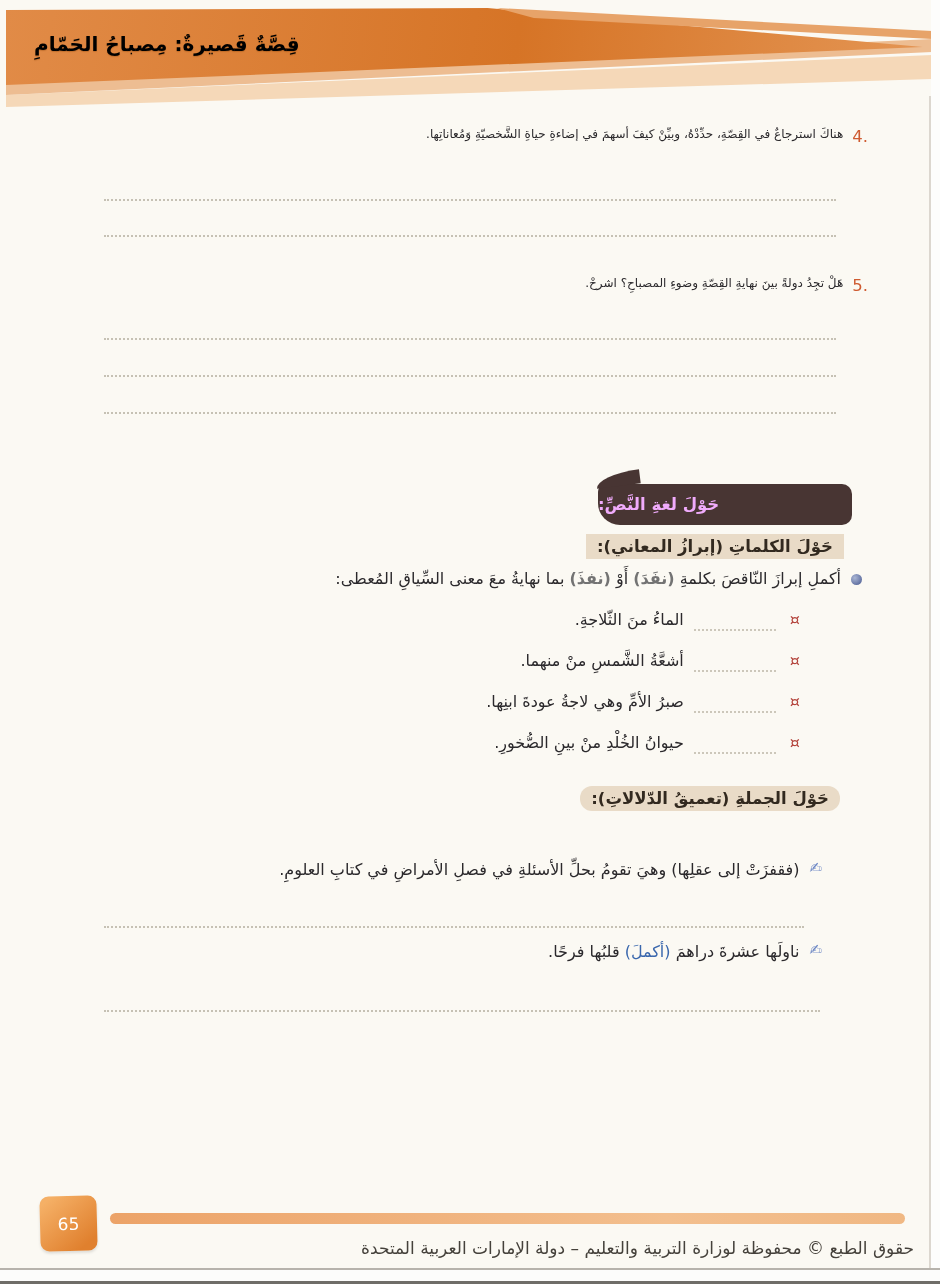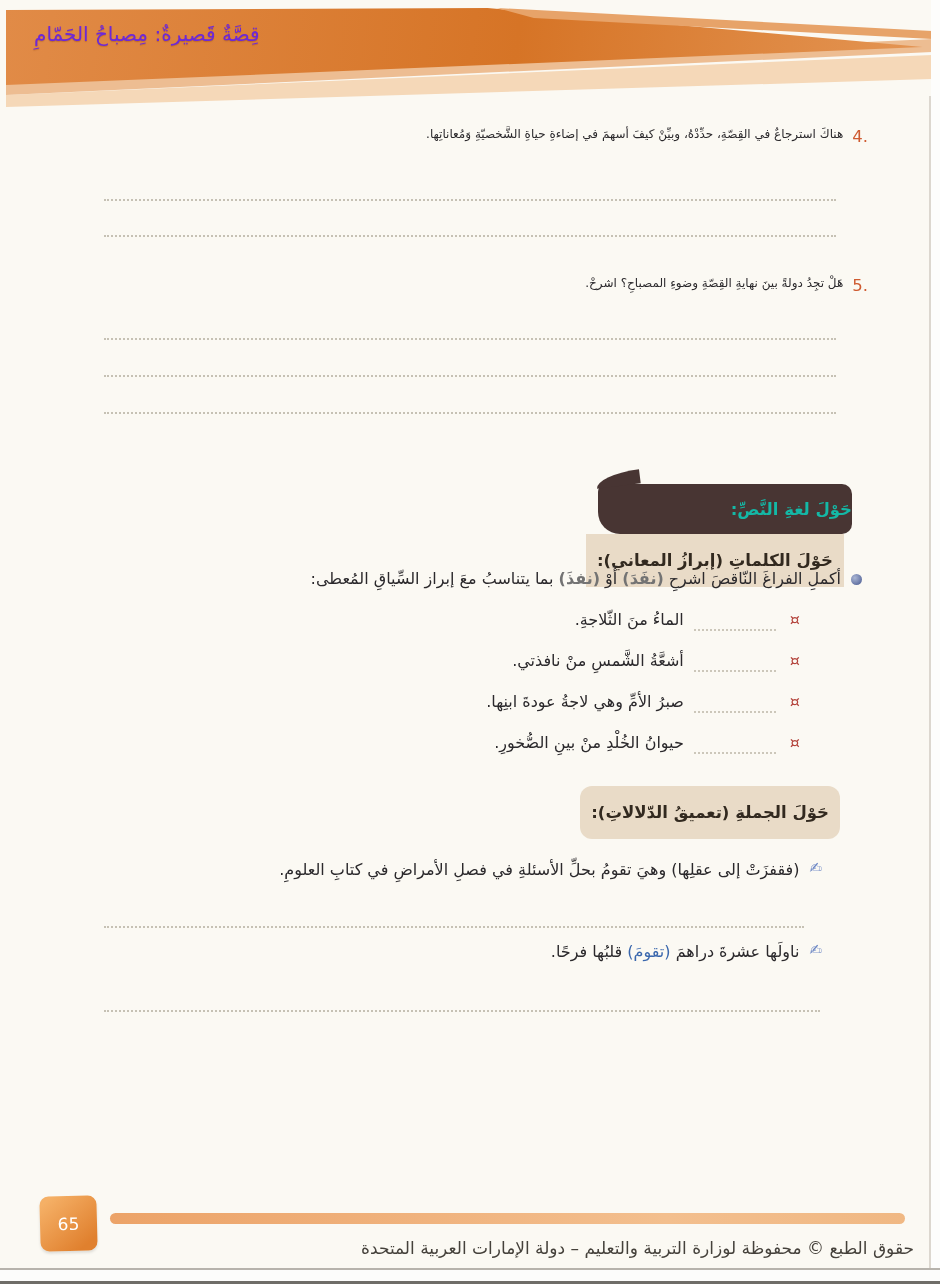--- a/index.html
+++ b/index.html
@@ -10,45 +10,45 @@
   }
   
   .hdr{position:absolute;left:6px;top:7px;width:926px;height:100px;}
   .hdr .shape{position:absolute;left:0;top:0;width:100%;height:100%;}
   .hdr-pale{clip-path:polygon(0% 88%,100% 48%,100% 72%,0% 100%);background:#f5d8b8;}
   .hdr-mid{clip-path:polygon(0% 74%,100% 32%,100% 45%,0% 88%);background:#edbd92;}
   .hdr-orange{clip-path:polygon(0% 3%,52% 1%,99% 40%,0% 78%);
     background:linear-gradient(97deg,#e18b47 0%,#d67426 55%,#e49655 100%);}
   .hdr-sliver{clip-path:polygon(53% 1%,100% 24%,100% 32%,57% 11%);background:#e7a369;}
   .hdr-title{
-    position:absolute;left:28px;top:15px;direction:rtl;
-    color:#6d28d9;font-weight:normal;font-size:20px;text-shadow:0 1px 1px rgba(140,70,10,.35);
+    position:absolute;left:28px;top:25px;direction:rtl;
+    color:#000000;font-weight:bold;font-size:20px;text-shadow:0 1px 1px rgba(140,70,10,.35);
   }
   
   .abs{position:absolute;}
   .row{display:flex;direction:rtl;align-items:flex-start;white-space:nowrap;}
   .qnum{color:#cf5b31;font-size:16.5px;direction:ltr;margin-left:9px;}
   .qtext{font-size:12px;}
   .dots{position:absolute;height:0;border-bottom:2px dotted #c6c1b4;}
   .red{color:#737373;font-weight:bold;}
   .blue{color:#3a67ad;}
   
   .badge{
-    position:absolute;left:598px;top:484px;width:254px;height:50px;
+    position:absolute;left:598px;top:484px;width:254px;height:41px;
     background:#483533;border-radius:8px 10px 10px 22px;
-    display:flex;align-items:center;justify-content:flex-start;
-    color:#14b8a6;font-weight:bold;font-size:16.5px;direction:rtl;
+    display:flex;align-items:center;justify-content:flex-end;
+    color:#f0abfc;font-weight:bold;font-size:16.5px;direction:rtl;
   }
   .badge::before{
     content:'';position:absolute;top:-12px;left:-2px;width:44px;height:14px;
     background:#483533;border-radius:100% 0 0 0;transform:rotate(-7deg);
   }
   .hl-heading{
     position:absolute;background:#e9dbc7;color:#32291f;
-    font-weight:bold;font-size:16.5px;padding:17px 11px;direction:rtl;white-space:nowrap;
+    font-weight:bold;font-size:16.5px;padding:3px 11px;direction:rtl;white-space:nowrap;
   }
   .bullet{
     width:11px;height:11px;border-radius:50%;flex:0 0 auto;margin-top:5px;margin-left:10px;
     background:radial-gradient(circle at 35% 35%, #aab6d4, #5f6fa0 75%);
   }
   .itext{font-size:16px;}
   .fill-row{position:absolute;right:140px;display:flex;direction:rtl;align-items:baseline;white-space:nowrap;}
   .marker{color:#b3423a;font-size:16px;margin-left:14px;}
   .blank{
     display:inline-block;width:82px;height:12px;margin-left:10px;
@@ -105,32 +105,32 @@
   <div class="dots" style="left:104px;top:412px;width:732px;"></div>
 
   <div class="badge">
     <span>حَوْلَ لغةِ النَّصِّ:</span>
   </div>
 
   <div class="hl-heading" style="right:96px;top:534px;">حَوْلَ الكلماتِ (إبرازُ المعاني):</div>
 
   <div class="row abs" style="right:78px;top:569px;">
     <span class="bullet"></span>
-    <span class="itext"><span>أكملِ الفراغَ النّاقصَ اشرحِ </span><span class="red">(نفَدَ)</span><span> أَوْ </span><span class="red">(نفذَ)</span><span> بما يتناسبُ معَ إبراز السِّياقِ المُعطى:</span></span>
+    <span class="itext"><span>أكملِ إبرازَ النّاقصَ بكلمةِ </span><span class="red">(نفَدَ)</span><span> أَوْ </span><span class="red">(نفذَ)</span><span> بما نهايةُ معَ معنى السِّياقِ المُعطى:</span></span>
   </div>
 
   <div class="fill-row" style="top:610px;">
     <span class="marker">¤</span>
     <span class="blank"></span>
     <span class="fill-text">الماءُ منَ الثّلاجةِ.</span>
   </div>
   <div class="fill-row" style="top:651px;">
     <span class="marker">¤</span>
     <span class="blank"></span>
-    <span class="fill-text">أشعَّةُ الشَّمسِ منْ نافذتي.</span>
+    <span class="fill-text">أشعَّةُ الشَّمسِ منْ منهما.</span>
   </div>
   <div class="fill-row" style="top:692px;">
     <span class="marker">¤</span>
     <span class="blank"></span>
     <span class="fill-text">صبرُ الأمِّ وهي لاجةُ عودةَ ابنِها.</span>
   </div>
   <div class="fill-row" style="top:733px;">
     <span class="marker">¤</span>
     <span class="blank"></span>
     <span class="fill-text">حيوانُ الخُلْدِ منْ بينِ الصُّخورِ.</span>
@@ -140,21 +140,21 @@
 
 
   <div class="row abs" style="right:118px;top:860px;">
     <span class="hand">✍</span>
     <span class="itext">(فقفزَتْ إلى عقلِها) وهيَ تقومُ بحلِّ الأسئلةِ في فصلِ الأمراضِ في كتابِ العلومِ.</span>
   </div>
   <div class="dots" style="left:104px;top:926px;width:700px;"></div>
 
   <div class="row abs" style="right:118px;top:942px;">
     <span class="hand">✍</span>
-    <span class="itext"><span>ناولَها عشرةَ دراهمَ </span><span class="blue">(تقومَ)</span><span> قلبُها فرحًا.</span></span>
+    <span class="itext"><span>ناولَها عشرةَ دراهمَ </span><span class="blue">(أكملَ)</span><span> قلبُها فرحًا.</span></span>
   </div>
   <div class="dots" style="left:104px;top:1010px;width:716px;"></div>
 
   <div class="f-bar"></div>
   <div class="f-badge">
     <span>65</span>
   </div>
   <div class="f-copy">حقوق الطبع © محفوظة لوزارة التربية والتعليم – دولة الإمارات العربية المتحدة</div>
 
   <div class="margin-r"></div>

